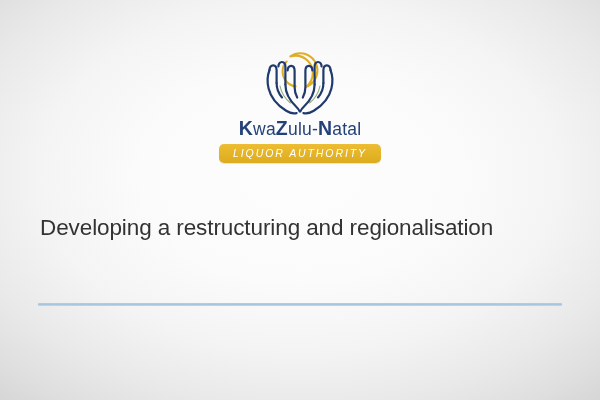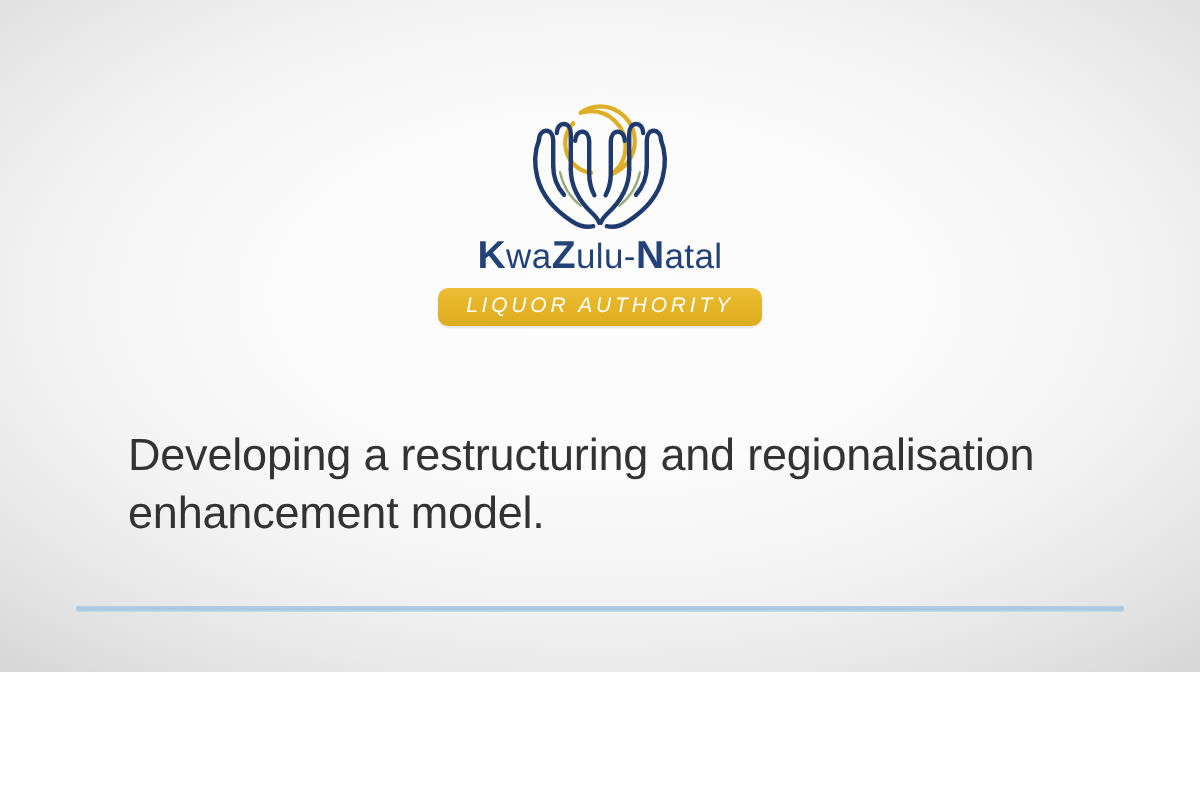--- a/index.html
+++ b/index.html
@@ -10,21 +10,21 @@
     width: 600px;
     height: 400px;
     overflow: hidden;
     font-family: "Liberation Sans", sans-serif;
   }
 
   
   .slide {
     position: relative;
     width: 600px;
-    height: 336px;
+    height: 400px;
     background:
       radial-gradient(ellipse 78% 78% at 50% 44%,
         #fdfdfd 0%,
         #fbfbfb 34%,
         #f4f4f4 56%,
         #e9e9e9 74%,
         #dedede 88%,
         #d2d2d2 100%);
     overflow: hidden;
   }
@@ -87,21 +87,20 @@
     font-family: "Liberation Sans", sans-serif;
     font-size: 22.5px;
     line-height: 29px;
     letter-spacing: -0.1px;
     color: #333333;
     font-weight: 300;
   }
   .body-copy .line {
     display: block;
     white-space: nowrap;
-    margin-left: 24px;
   }
 
   
   .divider {
     position: absolute;
     left: 38px;
     top: 303px;
     width: 524px;
     height: 3px;
     background: linear-gradient(180deg, #b3cde4 0%, #a9c6e0 50%, #c3d9ea 100%);
@@ -184,18 +183,17 @@
 
     <div class="logo-wordmark"><span class="cap">K</span><span>wa</span><span class="cap">Z</span><span>ulu-</span><span class="cap">N</span><span>atal</span></div>
 
     <div class="logo-banner">
       <div class="logo-banner-text">LIQUOR AUTHORITY</div>
     </div>
   </div>
 
   <div class="body-copy">
     <span class="line">Developing a restructuring and regionalisation</span>
-    <span class="line">enhancement model.</span>
   </div>
 
   <div class="divider"></div>
 
 </div>
 
 </body></html>

